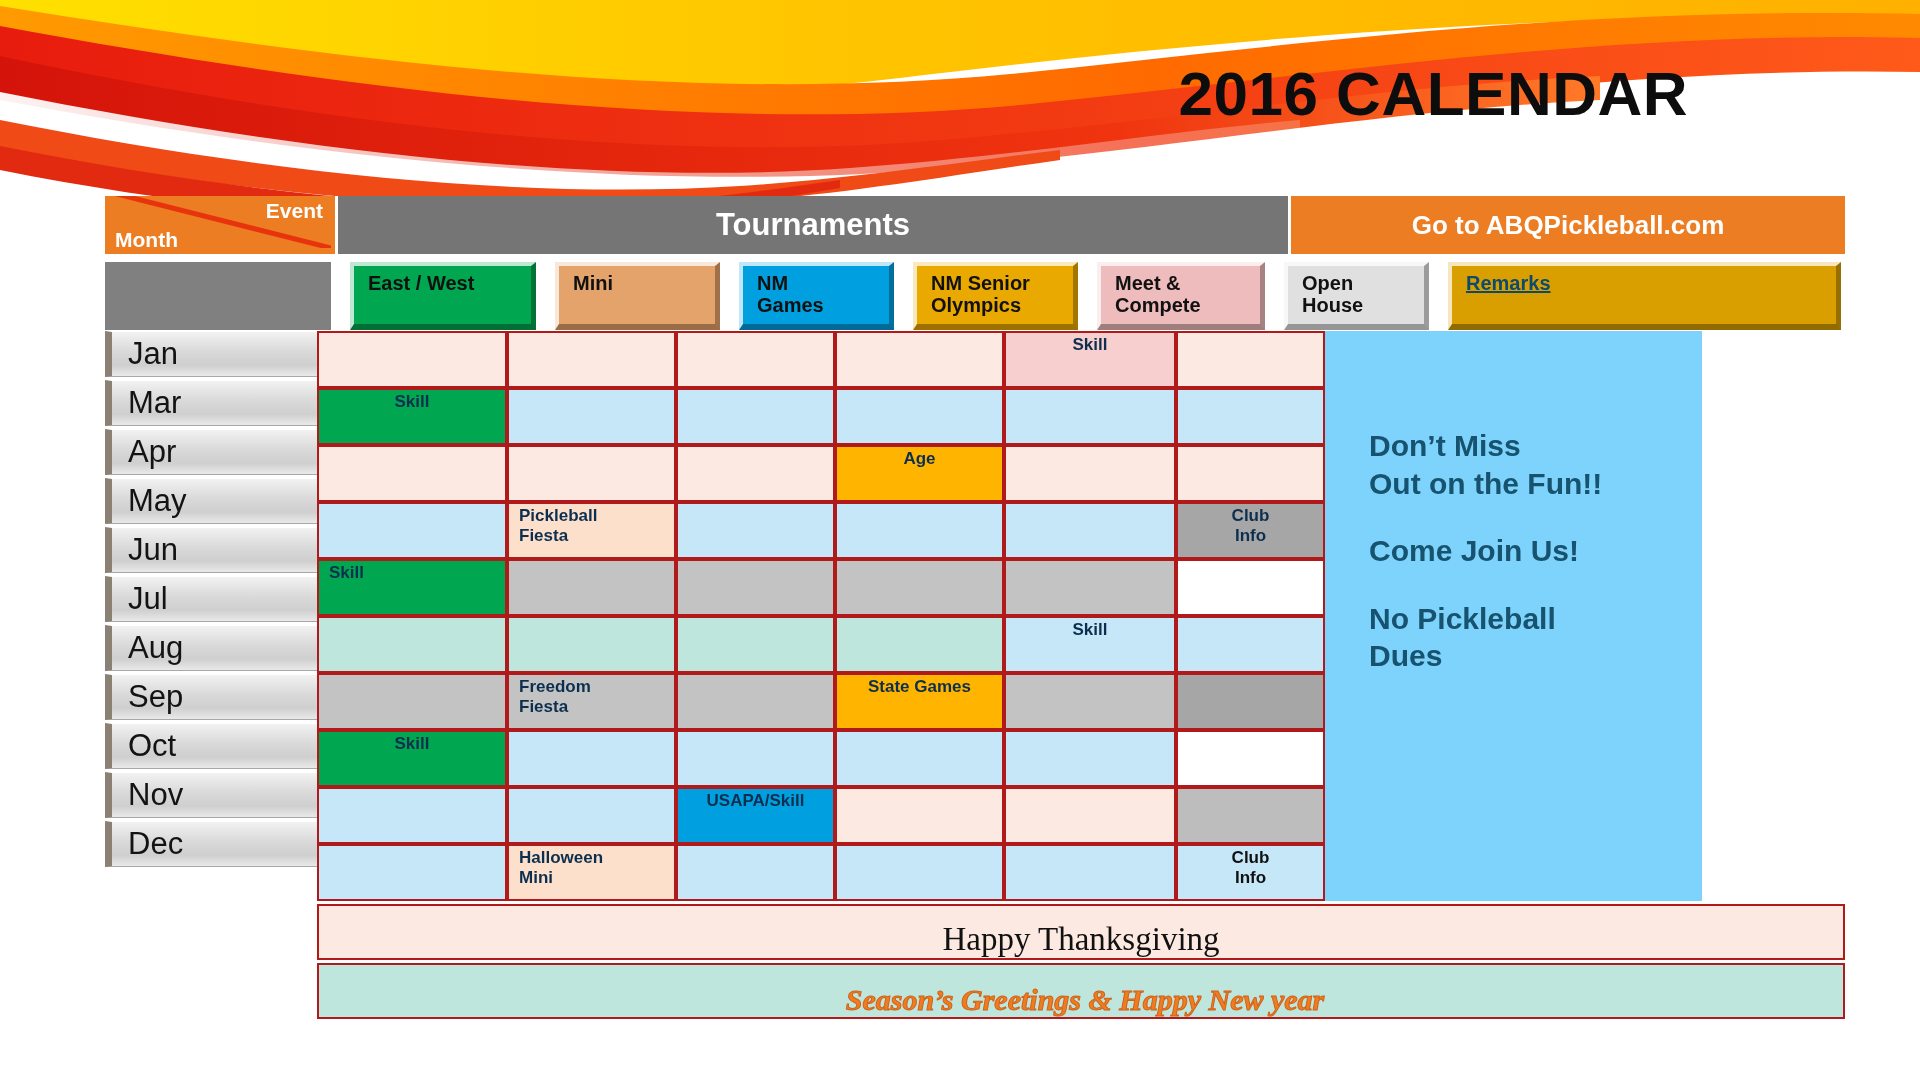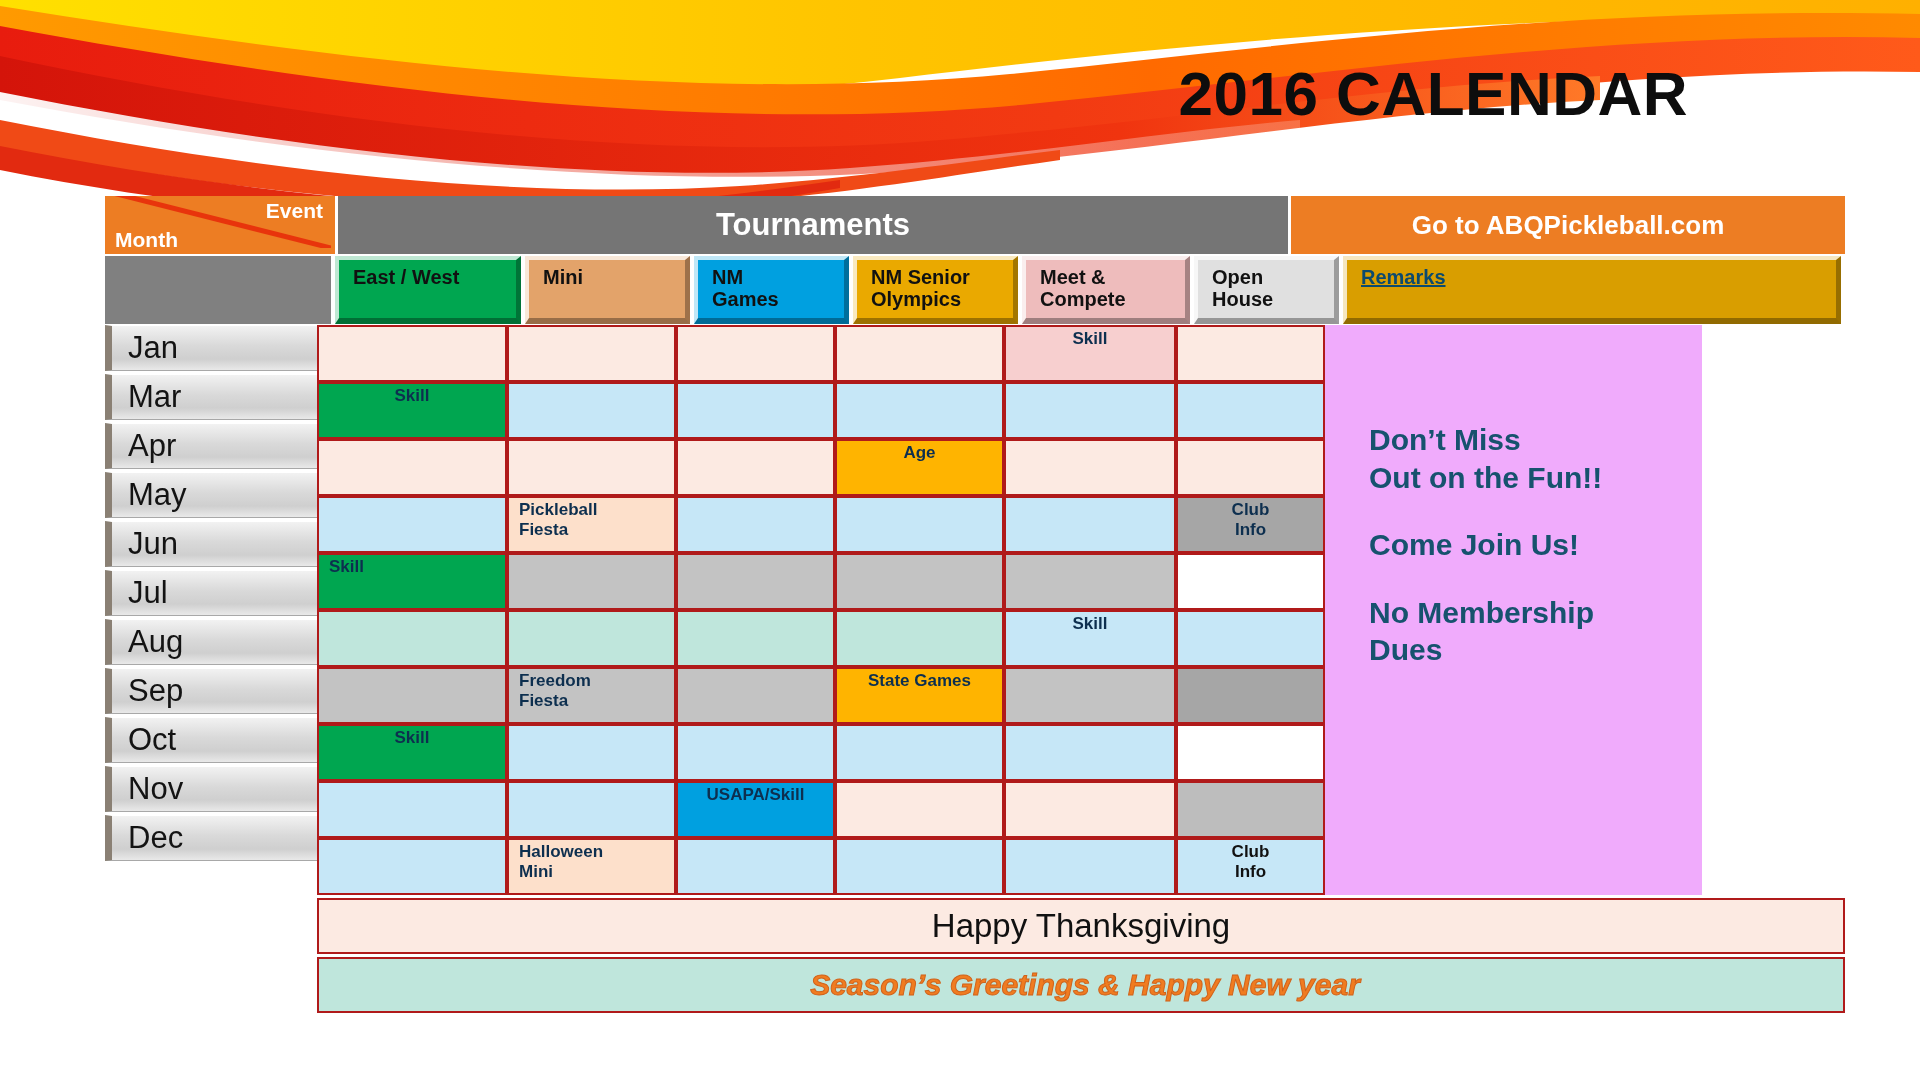--- a/index.html
+++ b/index.html
@@ -49,21 +49,21 @@
     display:flex; align-items:center; justify-content:center;
     font-size:31px; font-weight:bold; border-right:3px solid #ffffff;
   }
   .band-link{
     flex:1; background:#ED7D23; color:#ffffff;
     display:flex; align-items:center; justify-content:center;
     font-size:26px; font-weight:bold;
   }
 
   
-  .hdr-row{display:flex; height:68px; margin-top:2px;}
+  .hdr-row{display:flex; height:68px; margin-top:8px;gap:15px;}
   .hdr-cell{
     position:relative; box-sizing:border-box;
     padding:6px 0 0 14px;
     font-size:20px; font-weight:bold; color:#111111;
     line-height:1.12;
     margin-right:4px;
   }
   
   .hdr-cell.bevel{
     border-top:4px solid rgba(255,255,255,.75);
@@ -109,31 +109,31 @@
   .dcell.center{ text-align:center; padding-left:0; padding-right:0;}
   .dcell.dark-text{color:#111111;}
   .c-ew  {width:190px;}
   .c-mini{width:169px;}
   .c-nmg {width:159px;}
   .c-nmso{width:169px;}
   .c-mc  {width:172px;}
   .c-oh  {width:149px;}
 
   .remarks-cell{
-    width:377px; background:#f0abfc;
+    width:377px; background:#7dd3fc;
     padding:96px 0 0 44px; box-sizing:border-box;
     color:#17526E; font-size:30px; font-weight:bold; line-height:1.25;
   }
   .remarks-cell p{margin:0 0 30px 0;}
   .remarks-cell p:last-child{margin-bottom:0;}
 
   
   .wide-row{
-    display:flex; align-items:center; justify-content:center;
-    box-sizing:border-box; border:2px solid #B01A1A;
+    display:flex; align-items:flex-end; justify-content:center;
+    box-sizing:border-box; border:2px solid #B01A1A;font-family:Liberation Serif, serif;
   }
   #nov-row{height:56px; background:#FCEAE2; margin-top:3px;}
   #nov-row .txt{font-size:33px; color:#111111;}
   #dec-row{height:56px; background:#BFE6DC; margin-top:3px;padding-left:8px;}
   #dec-row .txt{
     font-size:30px; font-weight:bold; font-style:italic;
     color:#F07C20;
     -webkit-text-stroke:1px #d0621a;
   }
 </style>
@@ -348,21 +348,21 @@
               <div class="dcell c-mc" style="background: rgb(198, 231, 247); height: 57px;"></div>
               <div class="dcell c-oh center dark-text" style="background: rgb(198, 231, 247); height: 57px;">
                 <div>Club</div>
                 <div>Info</div>
               </div>
             </div>
           </div>
         <div class="remarks-cell">
           <p><span>Don’t Miss</span><br><span>Out on the Fun!!</span></p>
           <p><span>Come Join Us!</span></p>
-          <p><span>No Membership</span><br><span>Dues</span></p>
+          <p><span>No Pickleball</span><br><span>Dues</span></p>
         </div>
       </div>
 
       <div class="wide-row" id="nov-row">
         <span class="txt">Happy Thanksgiving</span>
       </div>
       <div class="wide-row" id="dec-row">
         <span class="txt">Season’s Greetings &amp; Happy New year</span>
       </div>
     </div>

